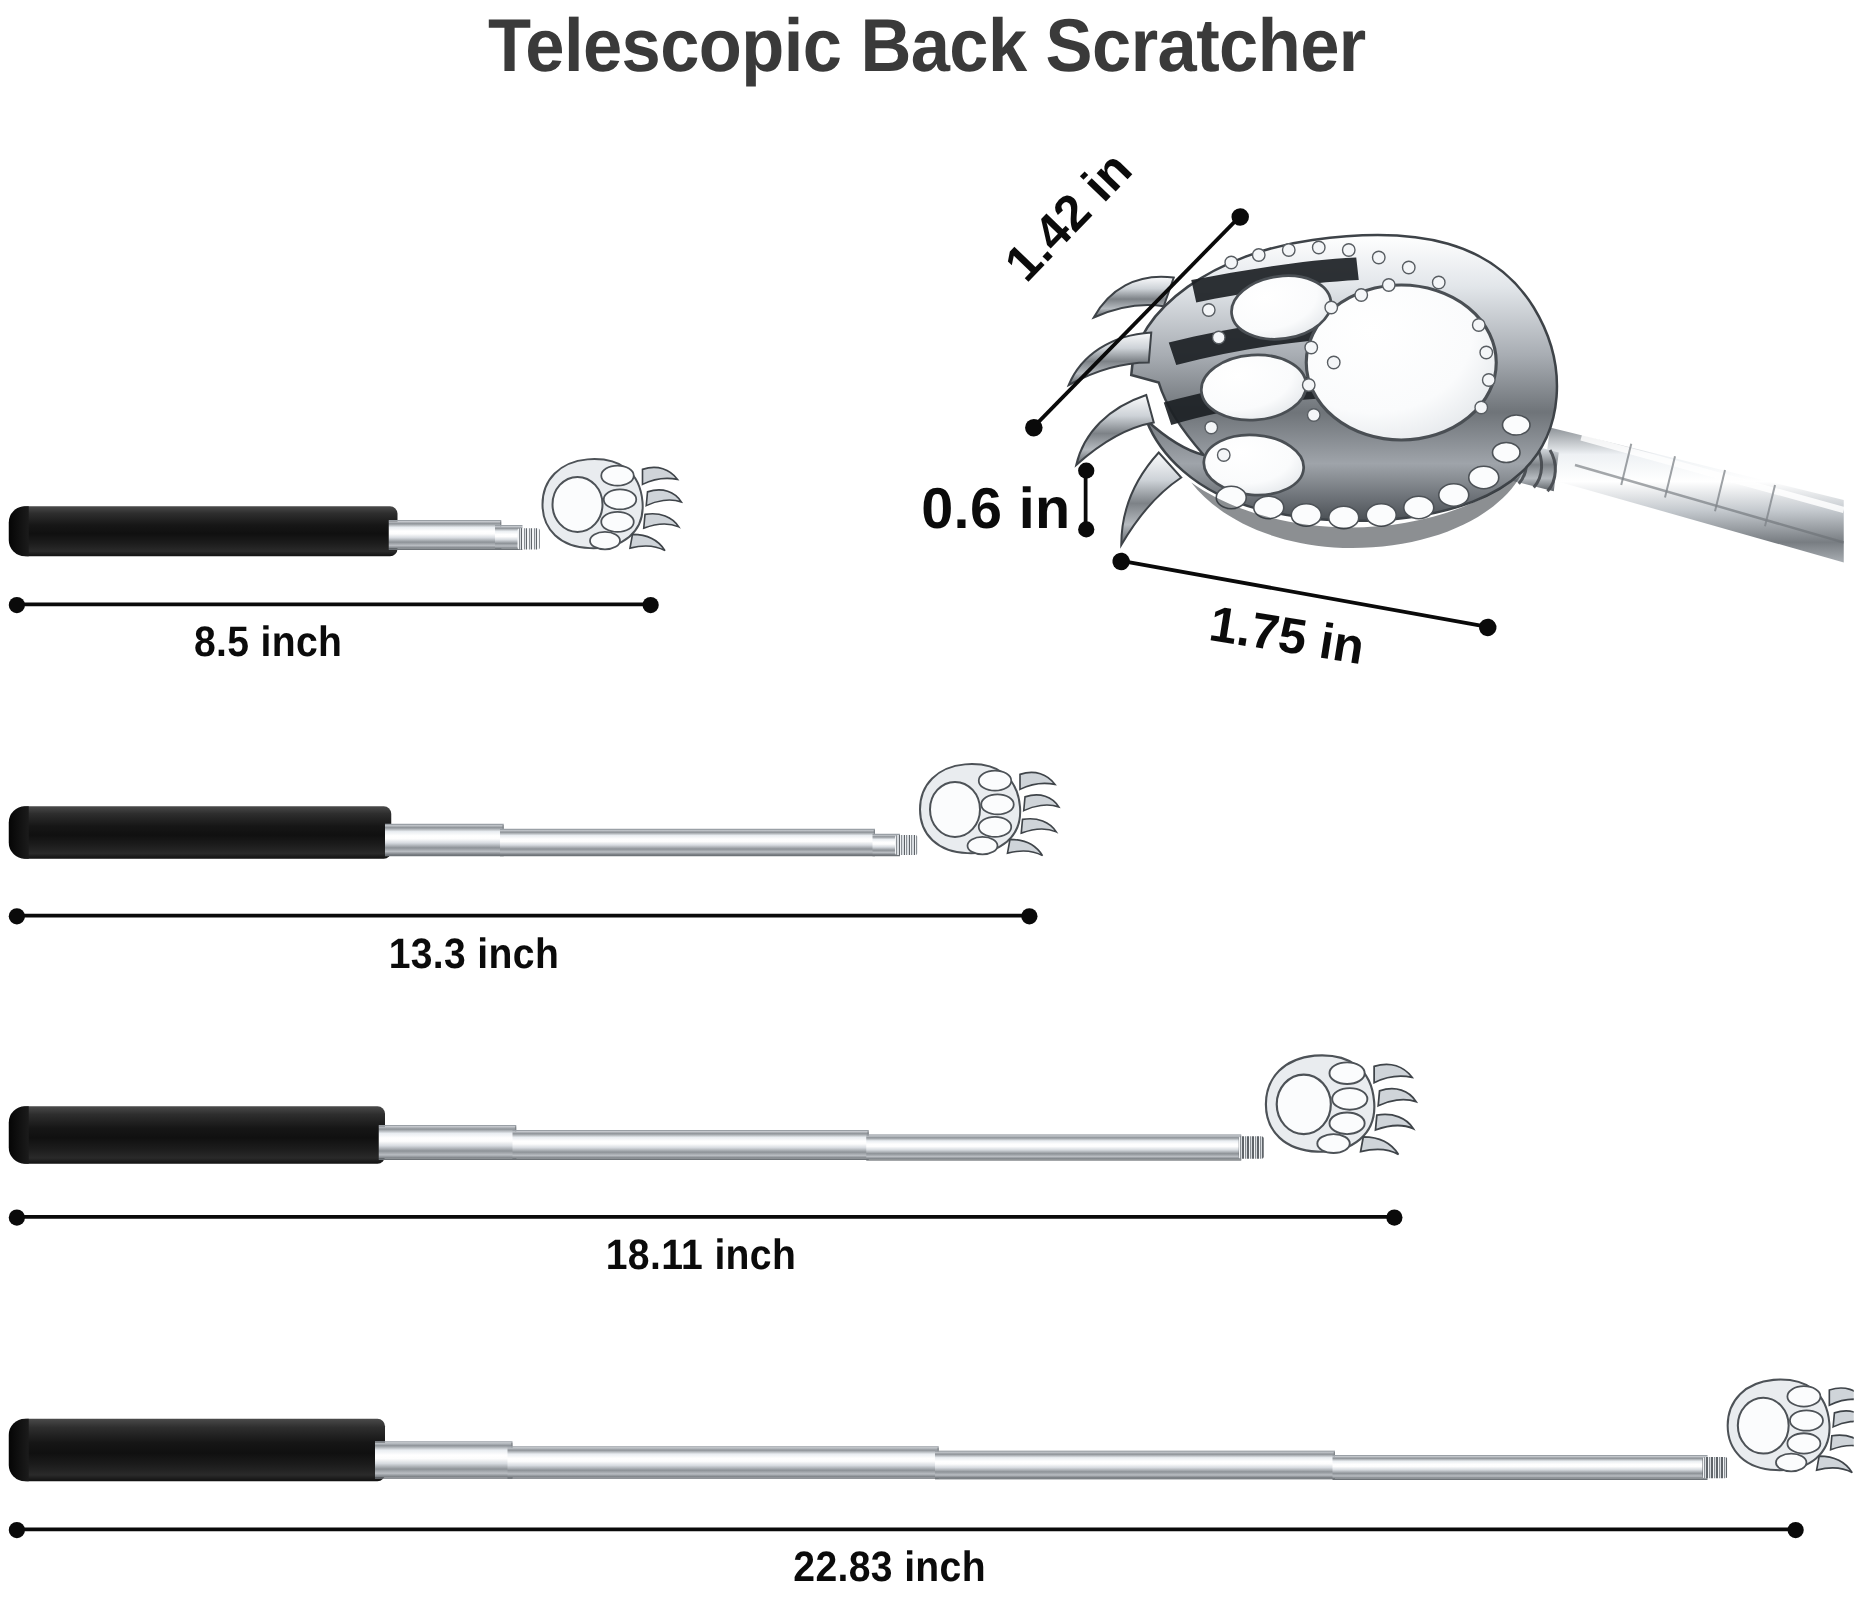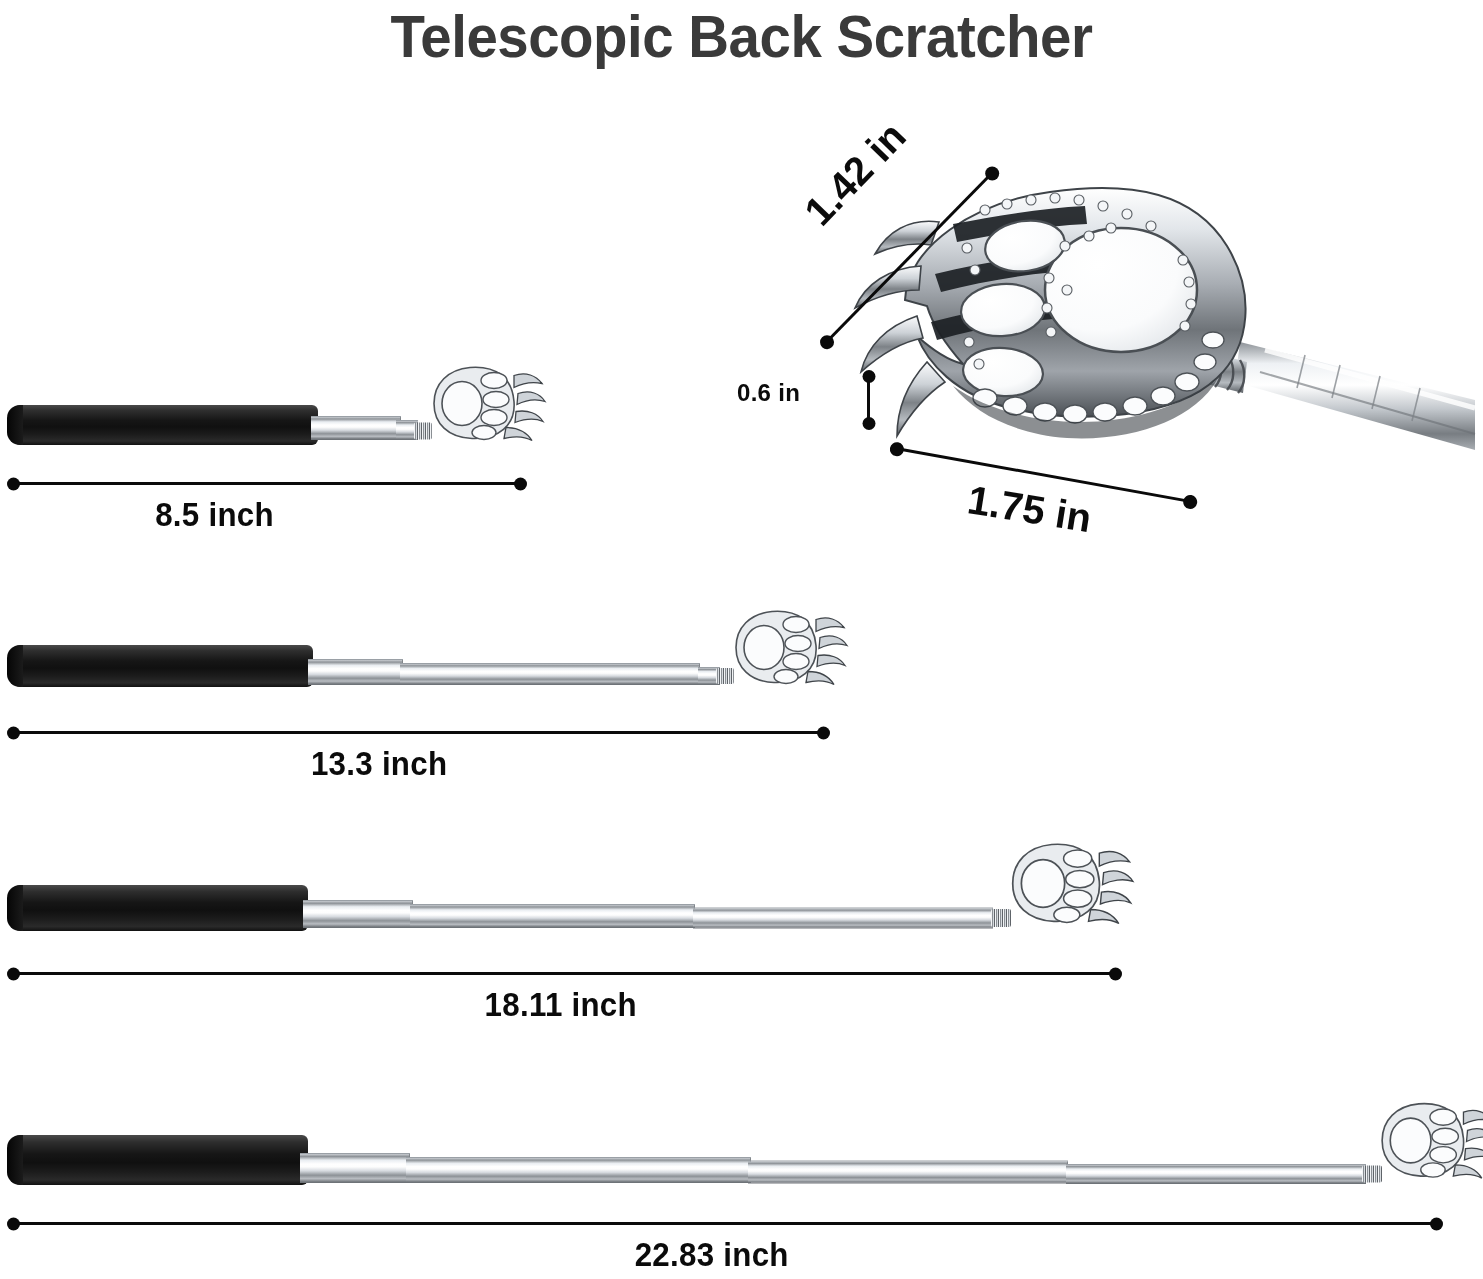--- a/index.html
+++ b/index.html
@@ -246,21 +246,21 @@
 
         <path d="M118,236 C180,280 300,290 382,230 C360,268 300,292 232,288 C180,284 140,264 118,236 Z" fill="#2e3338" opacity=".55"></path>
       </g>
     </svg>
   </div>
 
   <div class="diag" style="left:826px; top:341px; width:238px; transform:rotate(-45.6deg);"></div>
   <div class="rot-label" style="left:812px; top:196px; transform:rotate(-46deg); transform-origin:0 50%;">1.42 in</div>
 
   <div class="vdim" style="left:867px; top:375px; height:50px;"></div>
-  <div class="dimlabel" style="left:737px; top:379px; font-size:24px;">0.6 in</div>
+  <div class="dimlabel" style="left:737px; top:379px; font-size:46px;">0.6 in</div>
 
   <div class="diag" style="left:896px; top:447px; width:300px; transform:rotate(10.2deg);"></div>
   <div class="rot-label" style="left:968px; top:477px; transform:rotate(9deg); transform-origin:0 50%;">1.75 in</div>
 
   <div class="scratcher" style="left:8px; top:392px; width:540px; height:80px;">
 
     <div class="handle" style="width:310px; height:40px; top:33px;"></div>
 
     <div class="seg" style="left:303px; top:36px; width:90px; height:22px;">
         <span class="jointline"></span>

